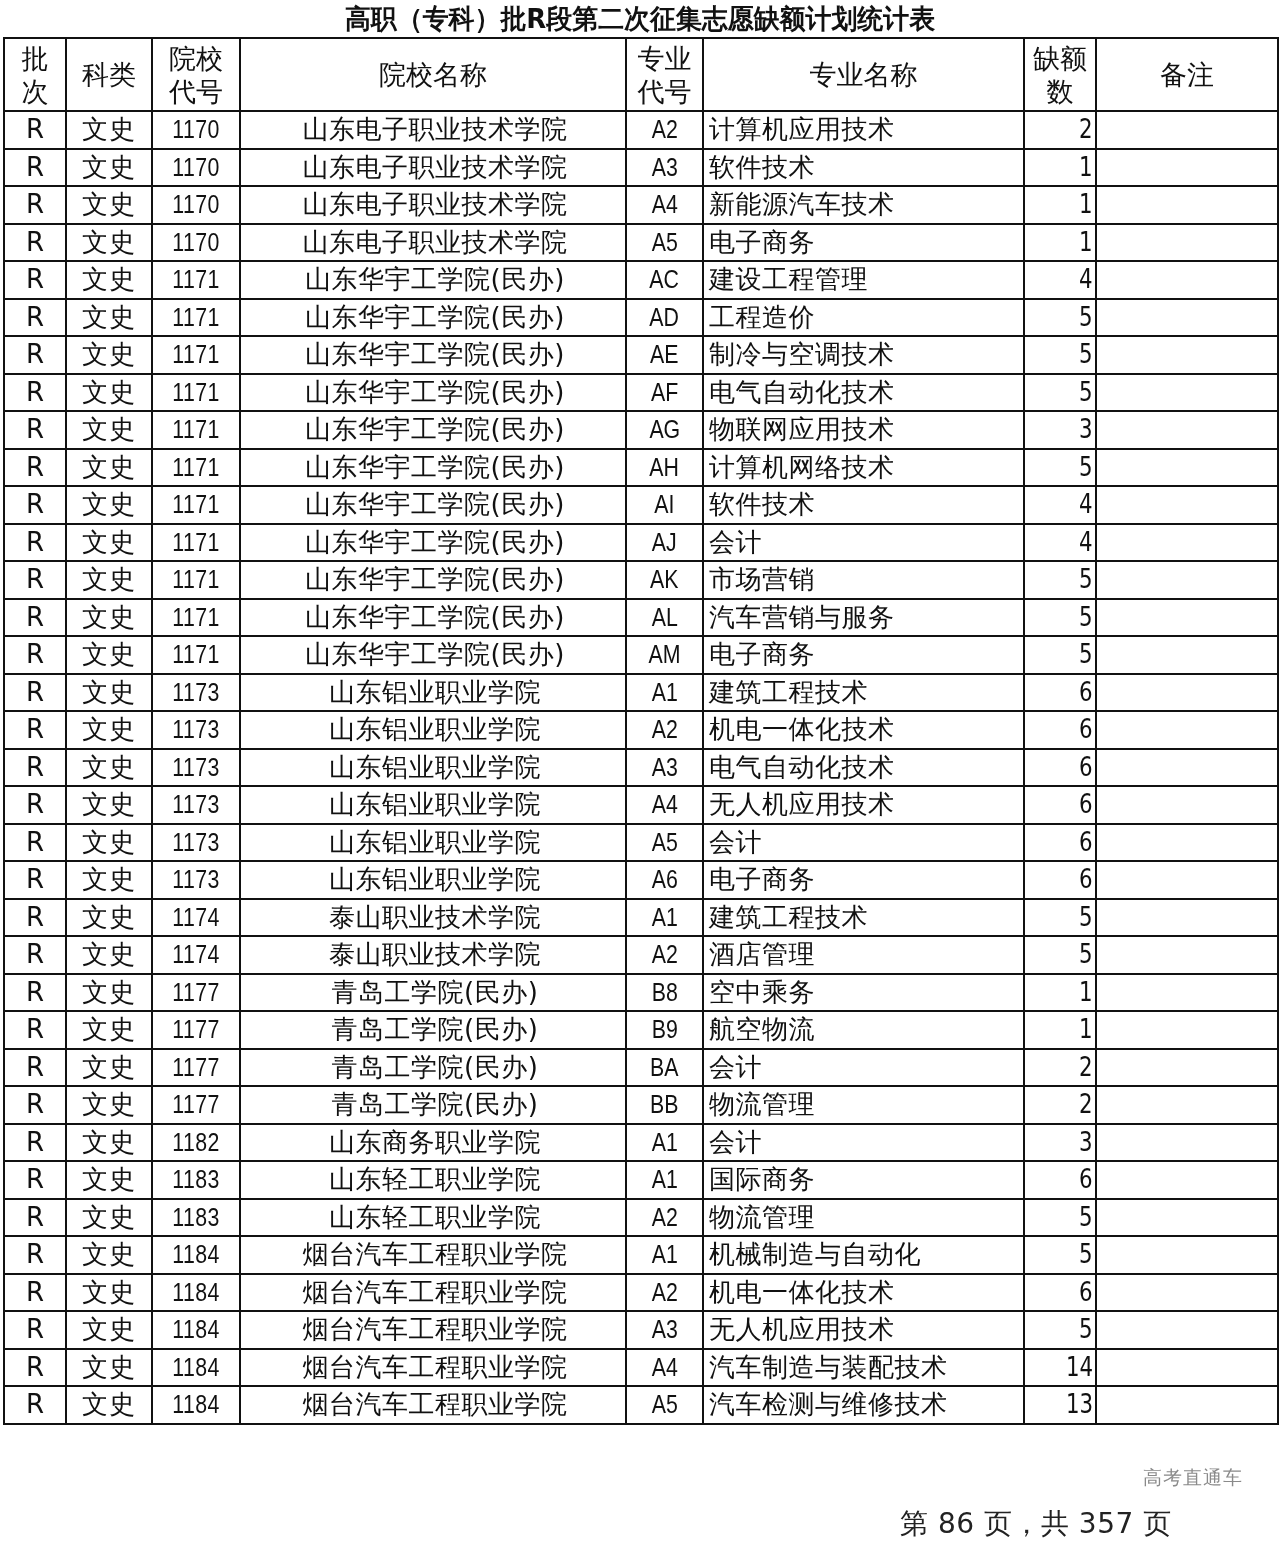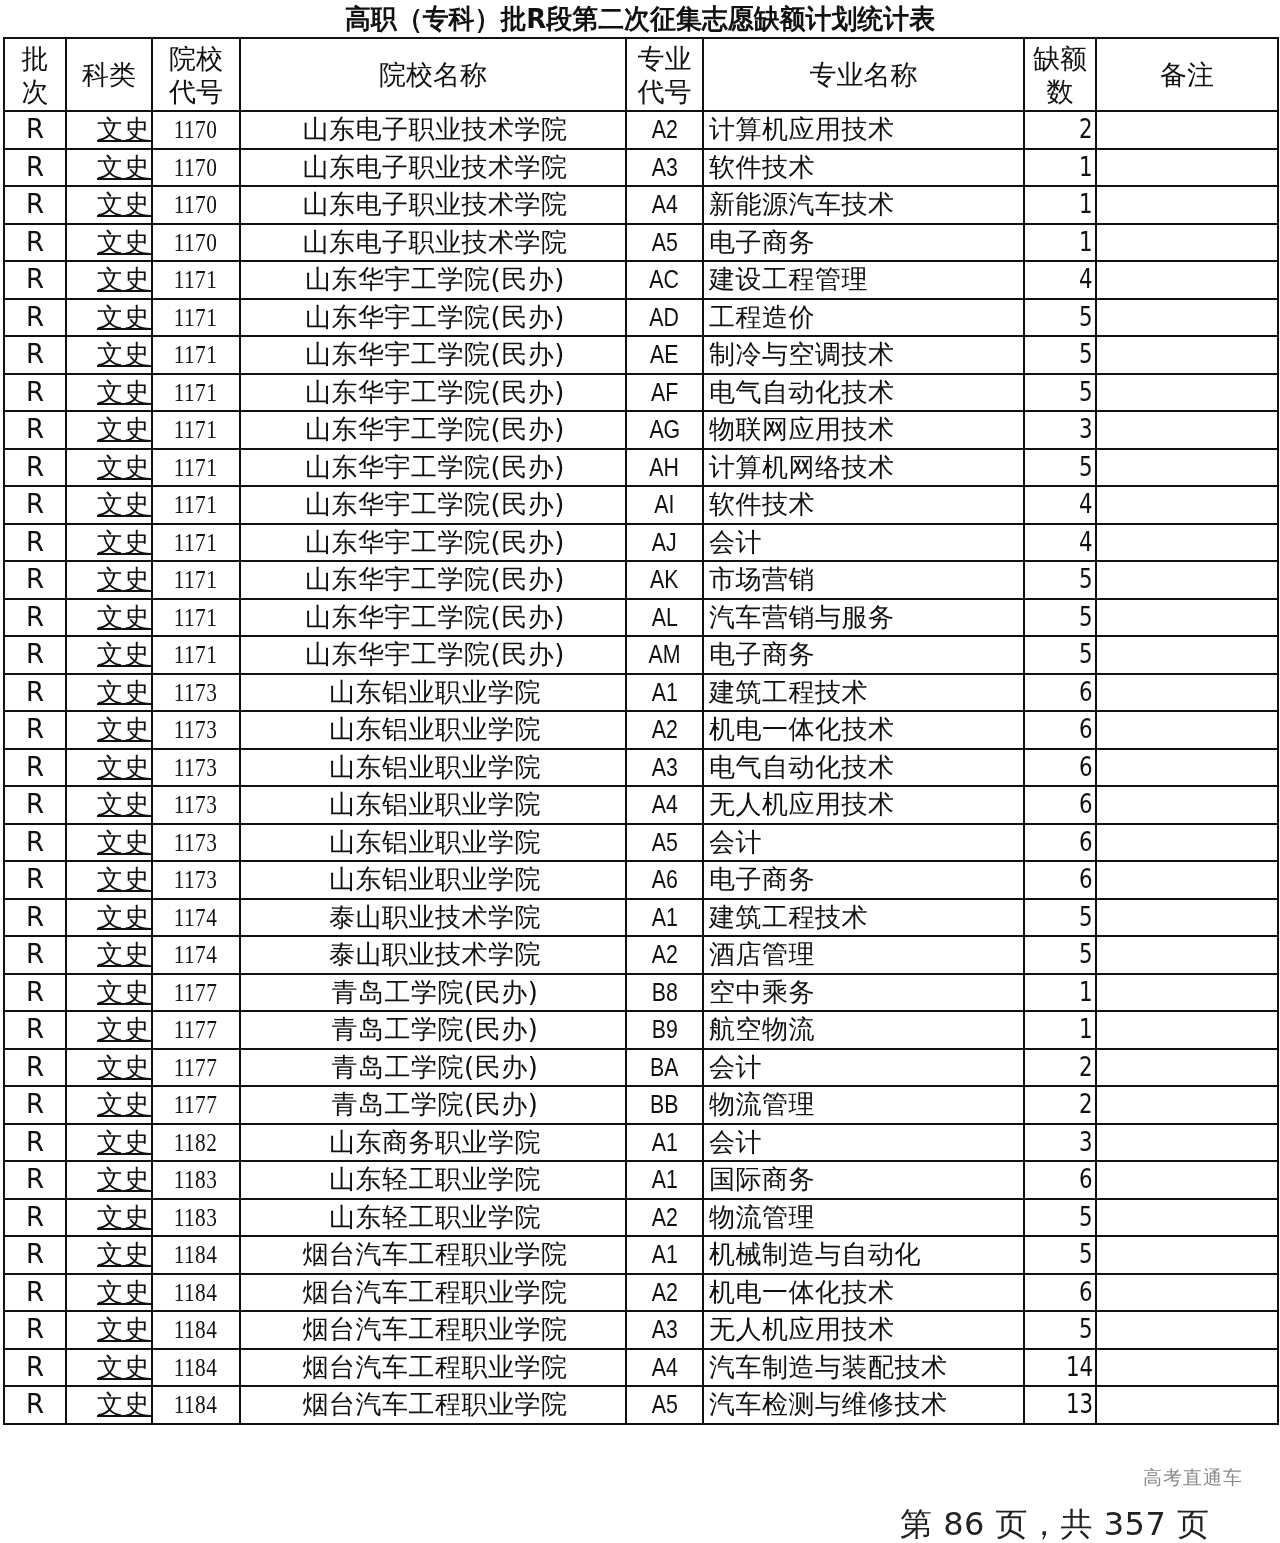--- a/index.html
+++ b/index.html
@@ -50,34 +50,34 @@
       text-align: center;
       vertical-align: middle;
     }
     table.quota-table td {
       height: 35.5px;
       font-size: 26px;
       line-height: 35px;
       vertical-align: middle;
     }
     .c-batch { text-align: center; }
-    .c-subject { text-align: right; letter-spacing: 1px; text-decoration: underline; }
-    .c-code { text-align: center; font-family: Liberation Serif, serif; letter-spacing: 0.5px; }
+    .c-subject { text-align: center; letter-spacing: 1px; }
+    .c-code { text-align: center; font-family: Liberation Sans, sans-serif; letter-spacing: 0.5px; }
     .c-school { text-align: center; padding-left: 4px !important; letter-spacing: 0.5px; }
     .c-mcode { text-align: center; font-family: "Liberation Sans", sans-serif; margin-top: 12px; }
     .c-major { text-align: left; padding-left: 5px !important; letter-spacing: 0.5px; margin-top: 21px; }
     .c-quota { text-align: right; padding-right: 2px !important; }
     .c-note { text-align: left; }
     .narrow { display: inline-block; transform: scaleX(0.82); transform-origin: center; }
     .narrow-r { display: inline-block; transform: scaleX(0.82); transform-origin: right center; }
     .footer-page {
       position: absolute;
       left: 900px;
       top: 1508px;
-      font-size: 32px;
+      font-size: 28px;
       line-height: 32px;
       color: #222222;
       letter-spacing: 0.5px;
     }
     .watermark {
       position: absolute;
       left: 1143px;
       top: 1465px;
       font-size: 19px;
       line-height: 24px;

